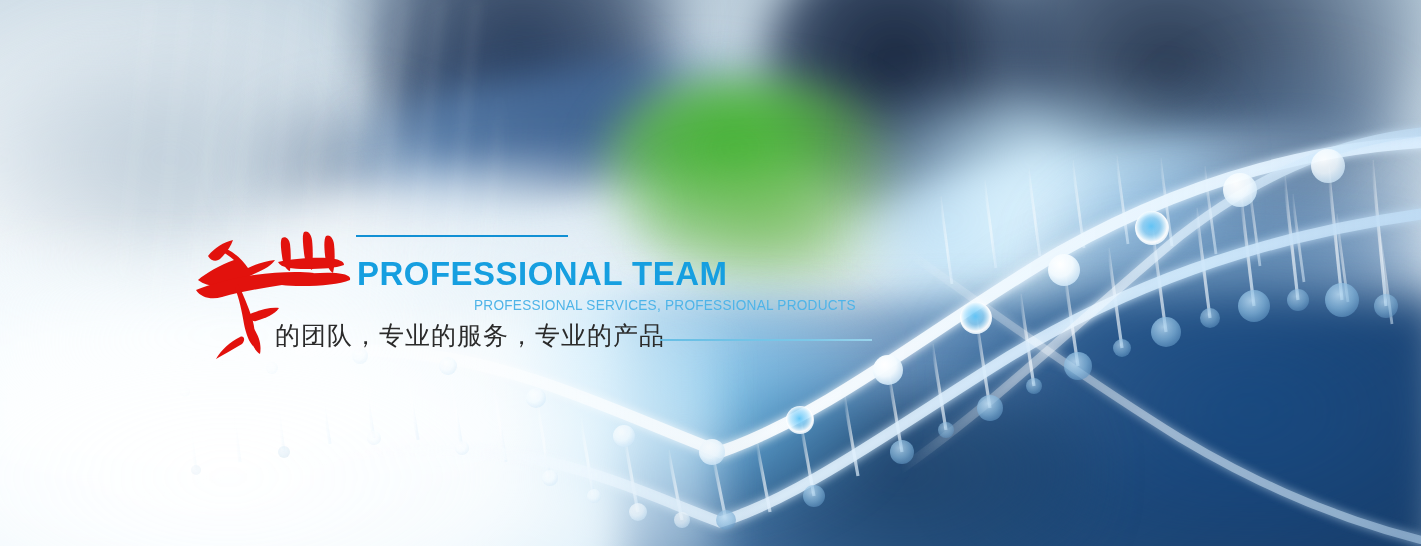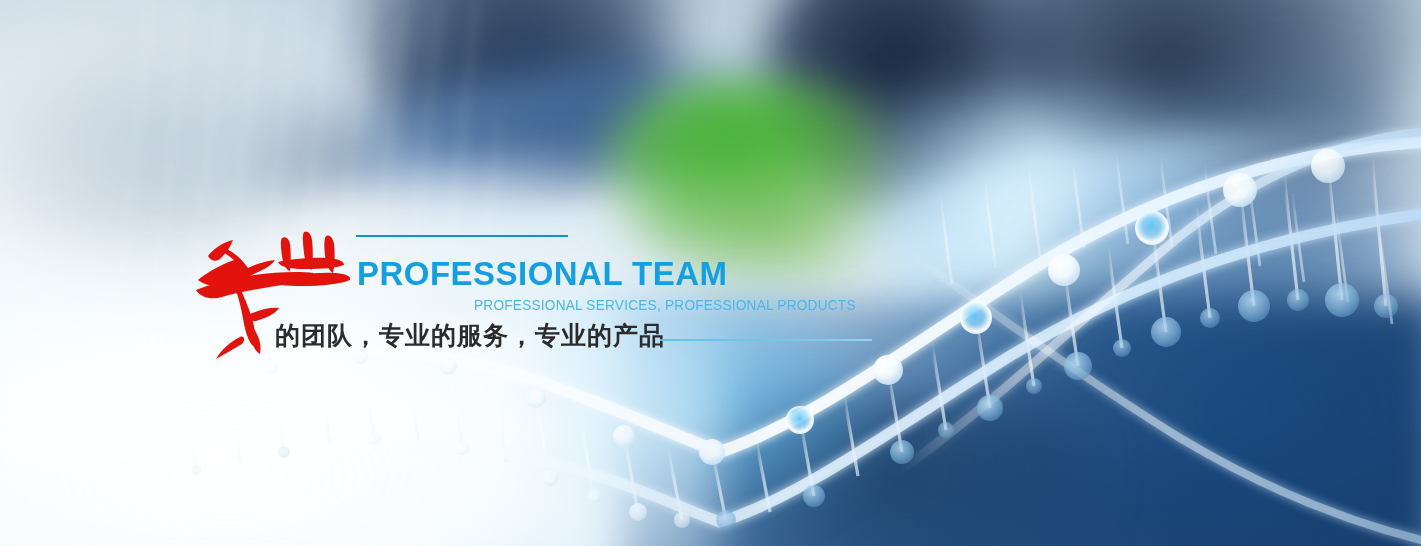--- a/index.html
+++ b/index.html
@@ -358,21 +358,21 @@
     transform: scaleX(0.94);
     transform-origin: left center;
   }
 
   .subtitle-cn {
     position: absolute;
     left: 275px;
     top: 307px;
     font-family: "DejaVu Sans", "Liberation Sans", sans-serif;
     font-size: 25px;
-    font-weight: bold;
+    font-weight: normal;
     letter-spacing: 1px;
     color: #2b2b2b;
     white-space: nowrap;
     line-height: 1.35;
   }
 
   .rule-bottom {
     position: absolute;
     left: 660px;
     top: 327px;

